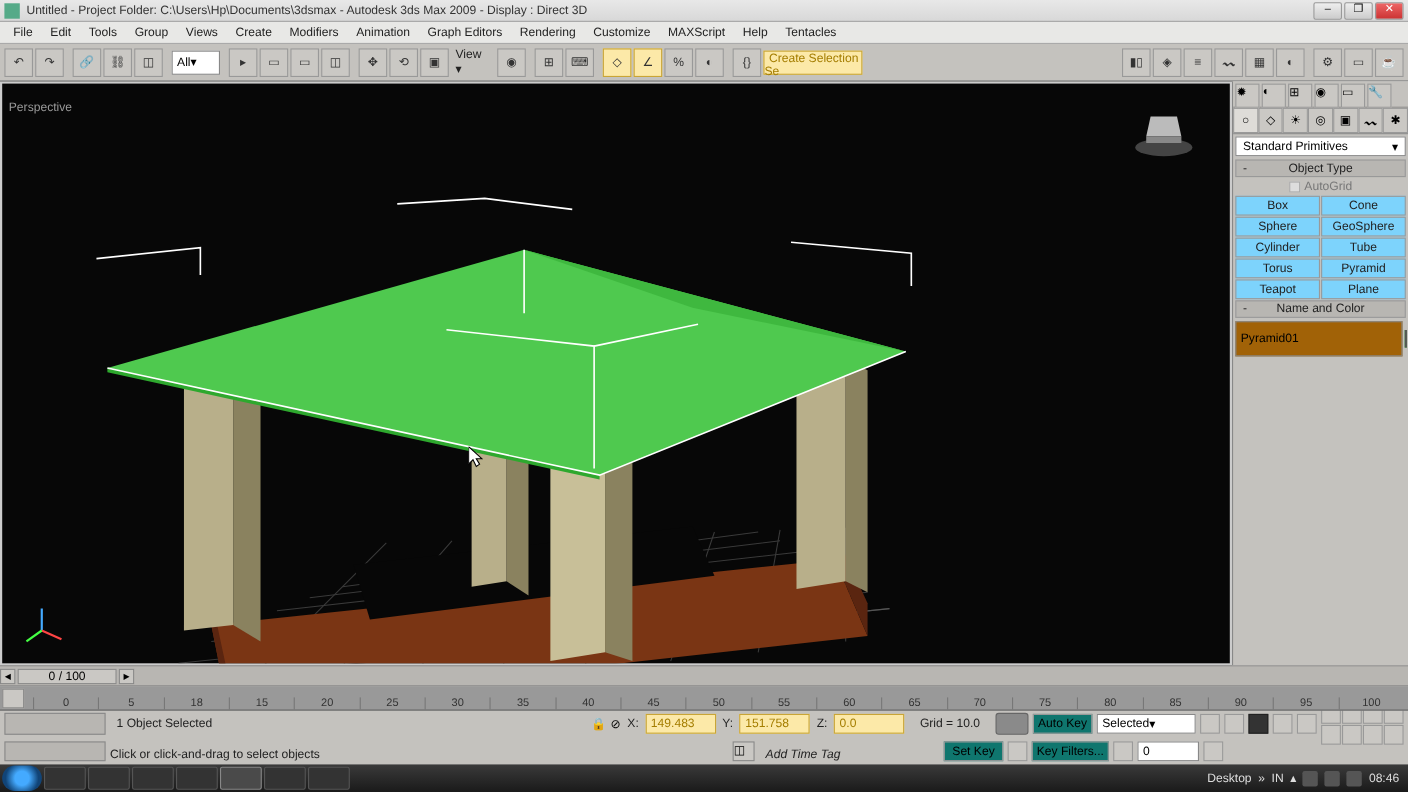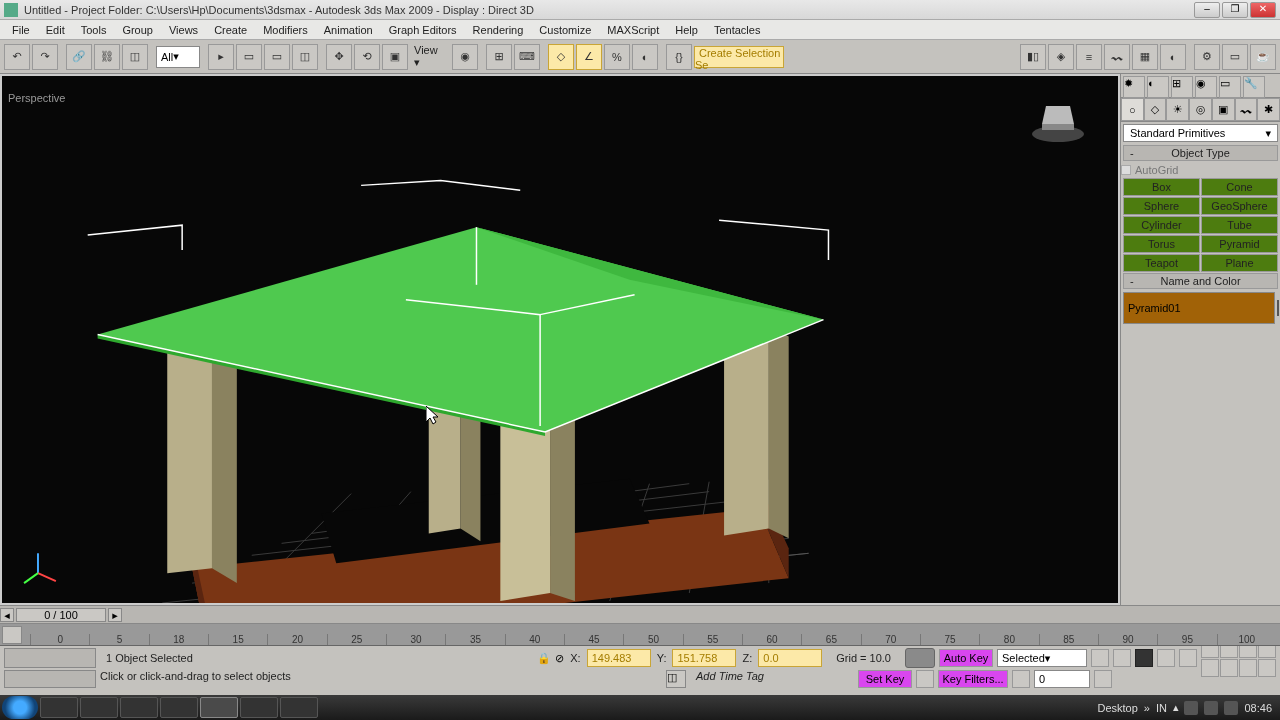--- a/index.html
+++ b/index.html
@@ -31,51 +31,51 @@
 .side-rail { width: 26px; background: #c4c2be; display: flex; flex-direction: column; gap: 2px; padding: 2px; border-left: 1px solid #888; }
 .railbtn { width: 22px; height: 22px; background: #cac8c4; border: 1px solid #999; }
 
 .cmd-panel { width: 160px; background: #c4c2be; border-left: 1px solid #888; display: flex; flex-direction: column; }
 .cmd-tabs { display: flex; height: 24px; border-bottom: 1px solid #888; }
 .cmd-tab { flex: 1; border: 1px solid #999; background: #cac8c4; display: flex; align-items: center; justify-content: center; }
 .cmd-tab.active { background: #dedcd8; }
 .sub-dropdown { height: 18px; margin: 2px; background: #fff; border: 1px solid #888; display: flex; align-items: center; padding: 0 6px; justify-content: space-between; }
 .rollout-header { height: 16px; background: #b8b6b2; border: 1px solid #999; display: flex; align-items: center; justify-content: center; color: #222; margin: 1px 2px; position: relative; }
 .rollout-header .minus { position: absolute; left: 6px; }
-.autogrid-row { height: 16px; display: flex; align-items: center; justify-content: flex-start; color: #777; gap: 4px; }
+.autogrid-row { height: 16px; display: flex; align-items: center; justify-content: center; color: #777; gap: 4px; }
 .autogrid-row .cb { width: 10px; height: 10px; border: 1px solid #aaa; background: #ddd; }
 .obj-grid { display: grid; grid-template-columns: 1fr 1fr; gap: 1px; padding: 0 2px; }
-.obj-btn { height: 18px; background: #4d7c0f; border: 1px solid #999; display: flex; align-items: center; justify-content: center; color: #222; }
+.obj-btn { height: 18px; background: #7dd3fc; border: 1px solid #999; display: flex; align-items: center; justify-content: center; color: #222; }
 .name-row { display: flex; align-items: center; padding: 2px; gap: 2px; }
 .name-input { flex: 1; height: 32px; background: #a16207; border: 1px solid #888; padding: 0 4px; }
 .color-swatch { width: 16px; height: 16px; background: #3cc23c; border: 1px solid #555; }
 
 .bottom { position: absolute; bottom: 25px; left: 0; right: 0; height: 90px; background: #c4c2be; border-top: 1px solid #888; }
 .time-slider { height: 18px; display: flex; align-items: center; background: #b8b6b2; border-bottom: 1px solid #888; }
 .time-slider .arrow { width: 14px; height: 14px; background: #cac8c4; border: 1px solid #888; text-align: center; line-height: 12px; }
 .time-slider .handle { width: 90px; height: 14px; background: #cac8c4; border: 1px solid #888; text-align: center; line-height: 12px; margin: 0 2px; }
 .track { height: 22px; background: #999; position: relative; border-bottom: 1px solid #666; }
 .track-btn { position: absolute; left: 2px; top: 2px; width: 20px; height: 18px; background: #cac8c4; border: 1px solid #888; }
 .ticks { position: absolute; left: 30px; right: 4px; top: 0; bottom: 0; display: flex; align-items: flex-end; }
 .tick { flex: 1; text-align: center; color: #333; font-size: 10px; border-left: 1px solid #777; }
 .status-row { height: 24px; display: flex; align-items: center; gap: 4px; padding: 0 4px; }
 .sel-count-box { width: 92px; height: 20px; background: #b8b6b2; border: 1px solid #888; }
 .status-text { flex: 1; padding: 0 6px; color: #222; }
 .coord-label { color: #222; padding: 0 2px; }
 .coord-input { width: 64px; height: 18px; background: #fce9a8; border: 1px solid #c9a536; color: #a47d00; padding: 0 4px; }
 .grid-text { padding: 0 10px; color: #222; }
 .key-toggle { width: 30px; height: 20px; background: #8a8a8a; border: 1px solid #666; border-radius: 3px; }
-.key-btn { width: 54px; height: 18px; background: #d946ef; border: 1px solid #999; display: flex; align-items: center; justify-content: center; }
+.key-btn { width: 54px; height: 18px; background: #0f766e; border: 1px solid #999; display: flex; align-items: center; justify-content: center; }
 .key-dropdown { width: 90px; height: 18px; background: #fff; border: 1px solid #888; display: flex; align-items: center; padding: 0 4px; }
 .play-btn { width: 18px; height: 18px; background: #cac8c4; border: 1px solid #999; }
 .play-btn.active { background: #333; border-color: #222; }
 .frame-input { width: 56px; height: 18px; background: #fff; border: 1px solid #888; padding: 0 4px; }
 .nav-grid { display: grid; grid-template-columns: repeat(4,18px); grid-template-rows: repeat(2,18px); gap: 1px; }
 .nav-btn { background: #cac8c4; border: 1px solid #999; }
-.prompt-row { height: 22px; display: flex; align-items: flex-start; padding: 0 4px; gap: 4px; }
+.prompt-row { height: 22px; display: flex; align-items: flex-end; padding: 0 4px; gap: 4px; }
 .prompt-box1 { width: 92px; height: 18px; background: #b8b6b2; border: 1px solid #888; }
 .prompt-text { flex: 1; color: #222; }
 .tag-btn { width: 20px; height: 18px; background: #cac8c4; border: 1px solid #888; }
 .tag-text { padding: 0 6px; color: #222; font-style: italic; }
 
 .taskbar { position: absolute; bottom: 0; left: 0; right: 0; height: 25px; background: linear-gradient(#3a3a3a,#1a1a1a); display: flex; align-items: center; gap: 2px; padding: 0 2px; }
 .start { width: 36px; height: 23px; background: radial-gradient(circle,#4af 30%,#147 70%); border-radius: 12px; }
 .task-item { width: 38px; height: 21px; background: #333; border: 1px solid #555; border-radius: 2px; }
 .task-item.active { background: #4a4a4a; border-color: #888; }
 .tray { margin-left: auto; display: flex; align-items: center; gap: 6px; color: #ddd; font-size: 10px; padding-right: 6px; }

